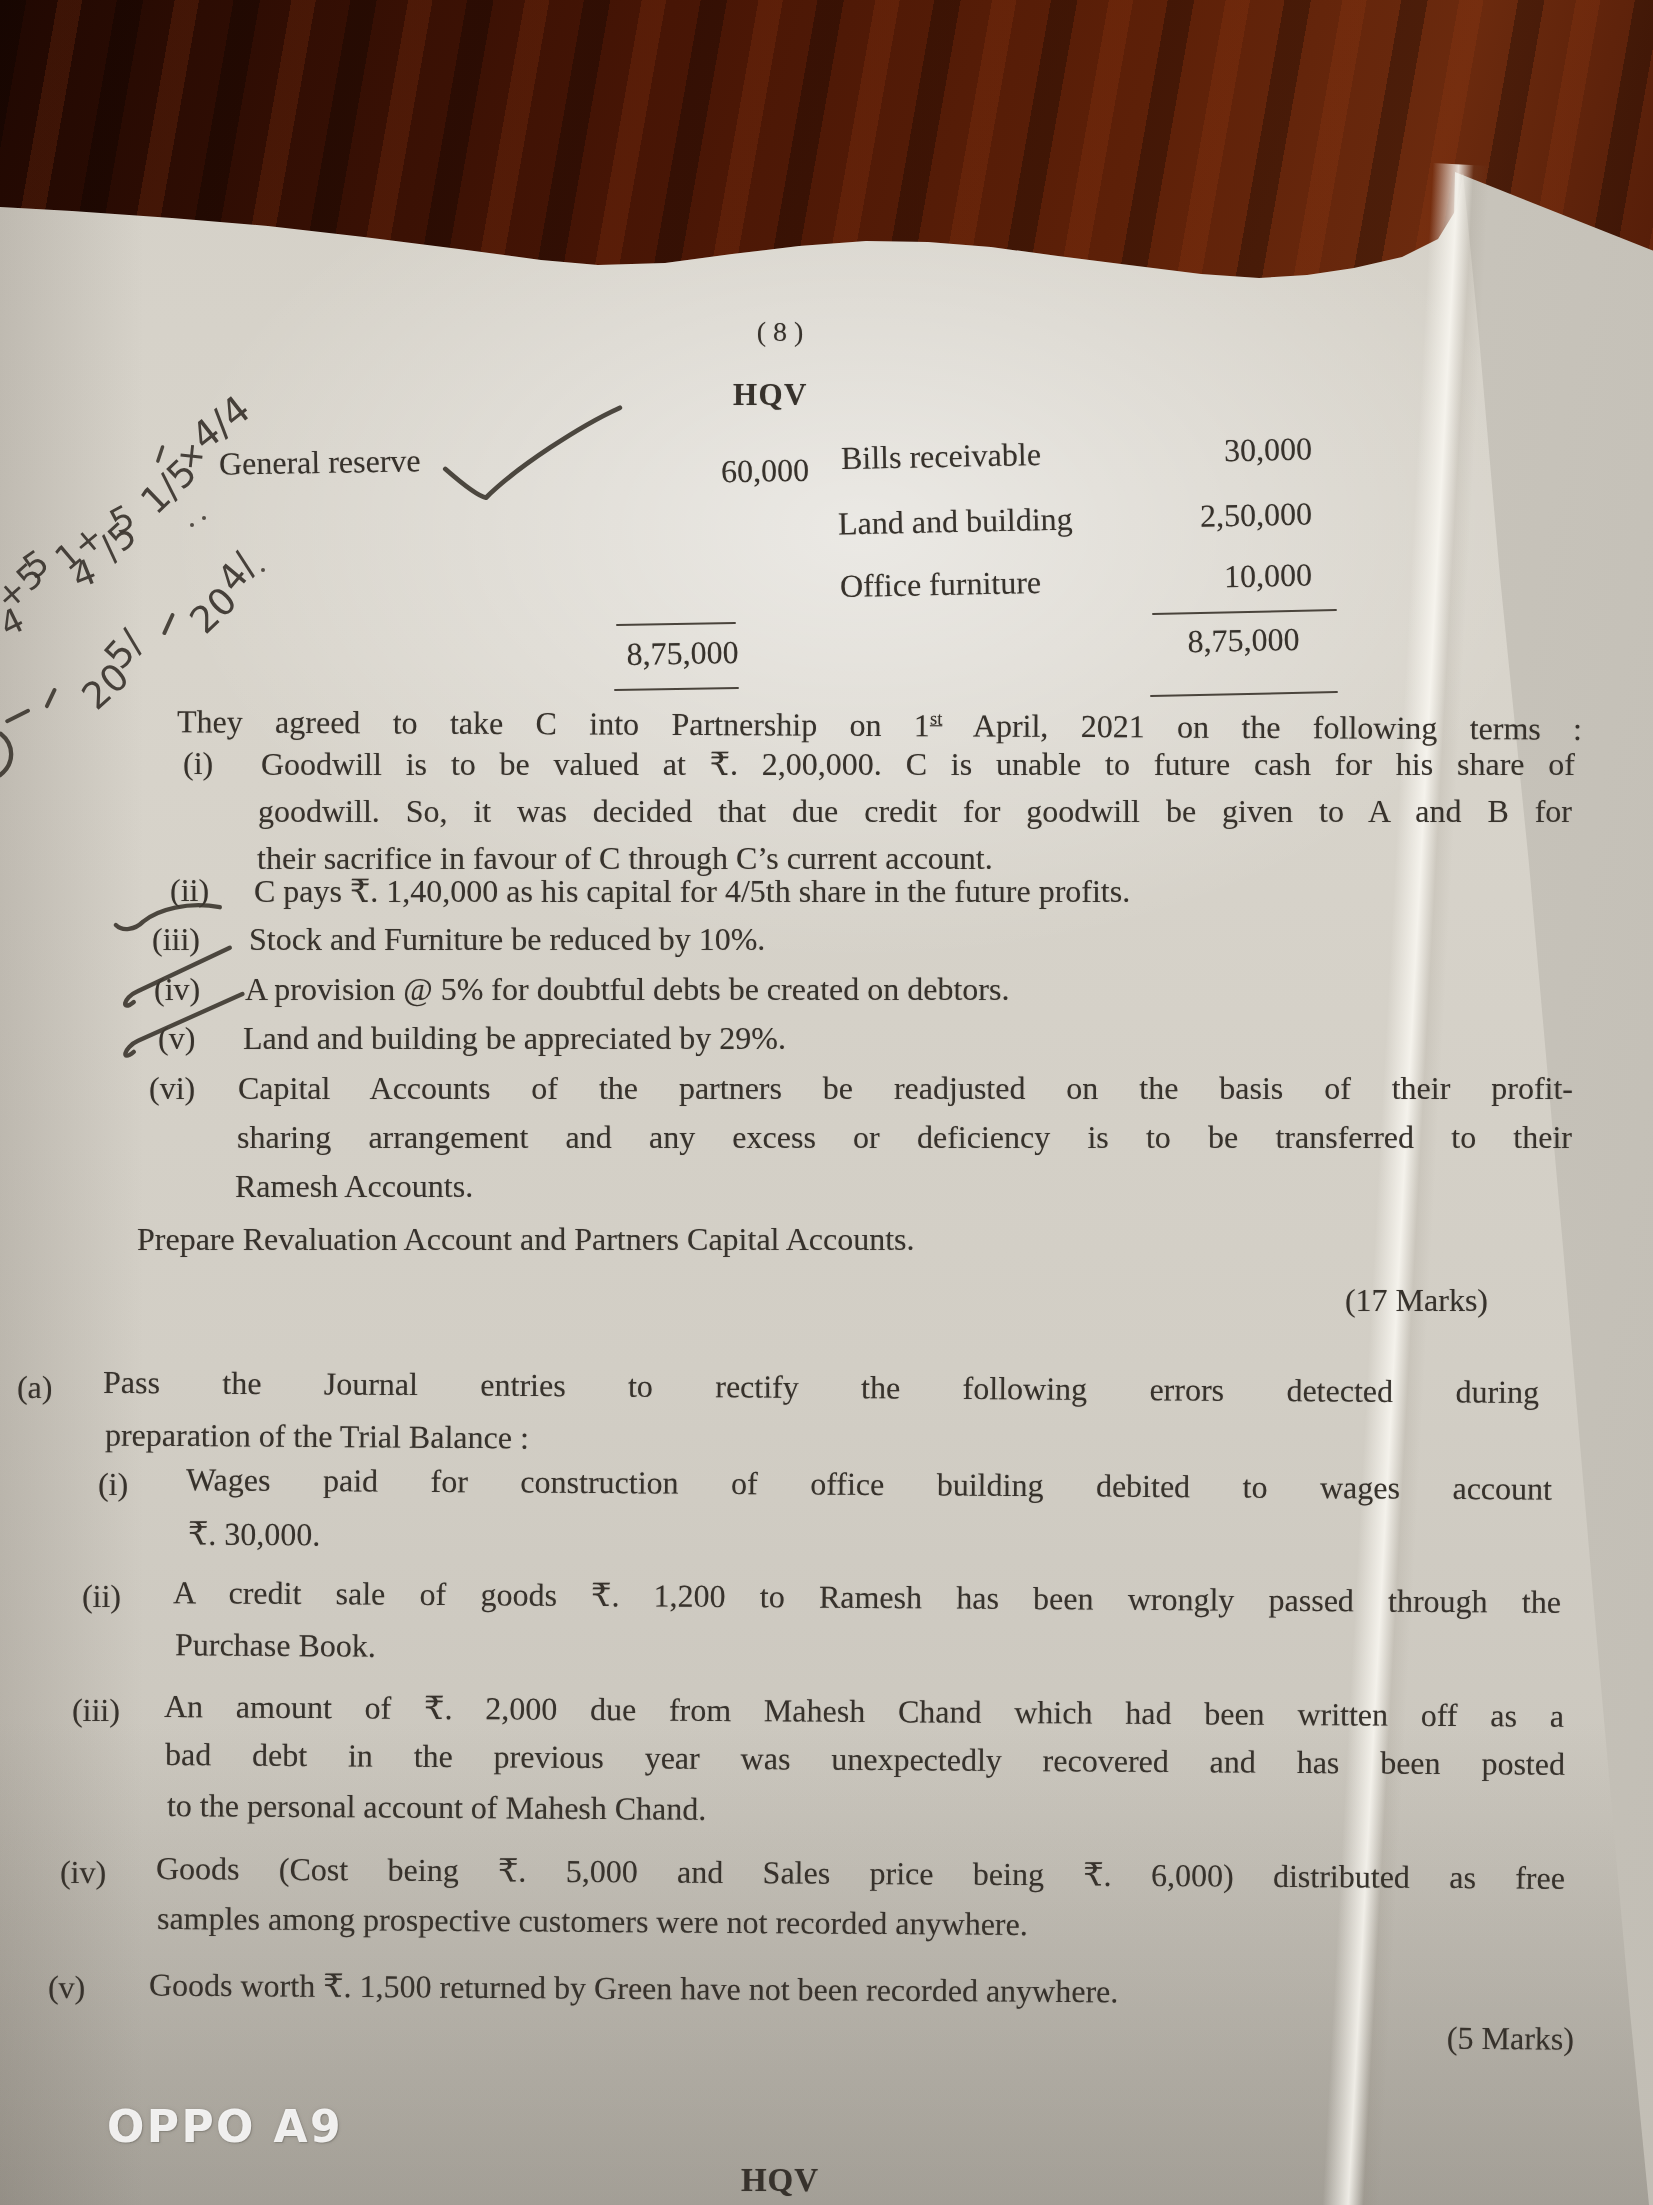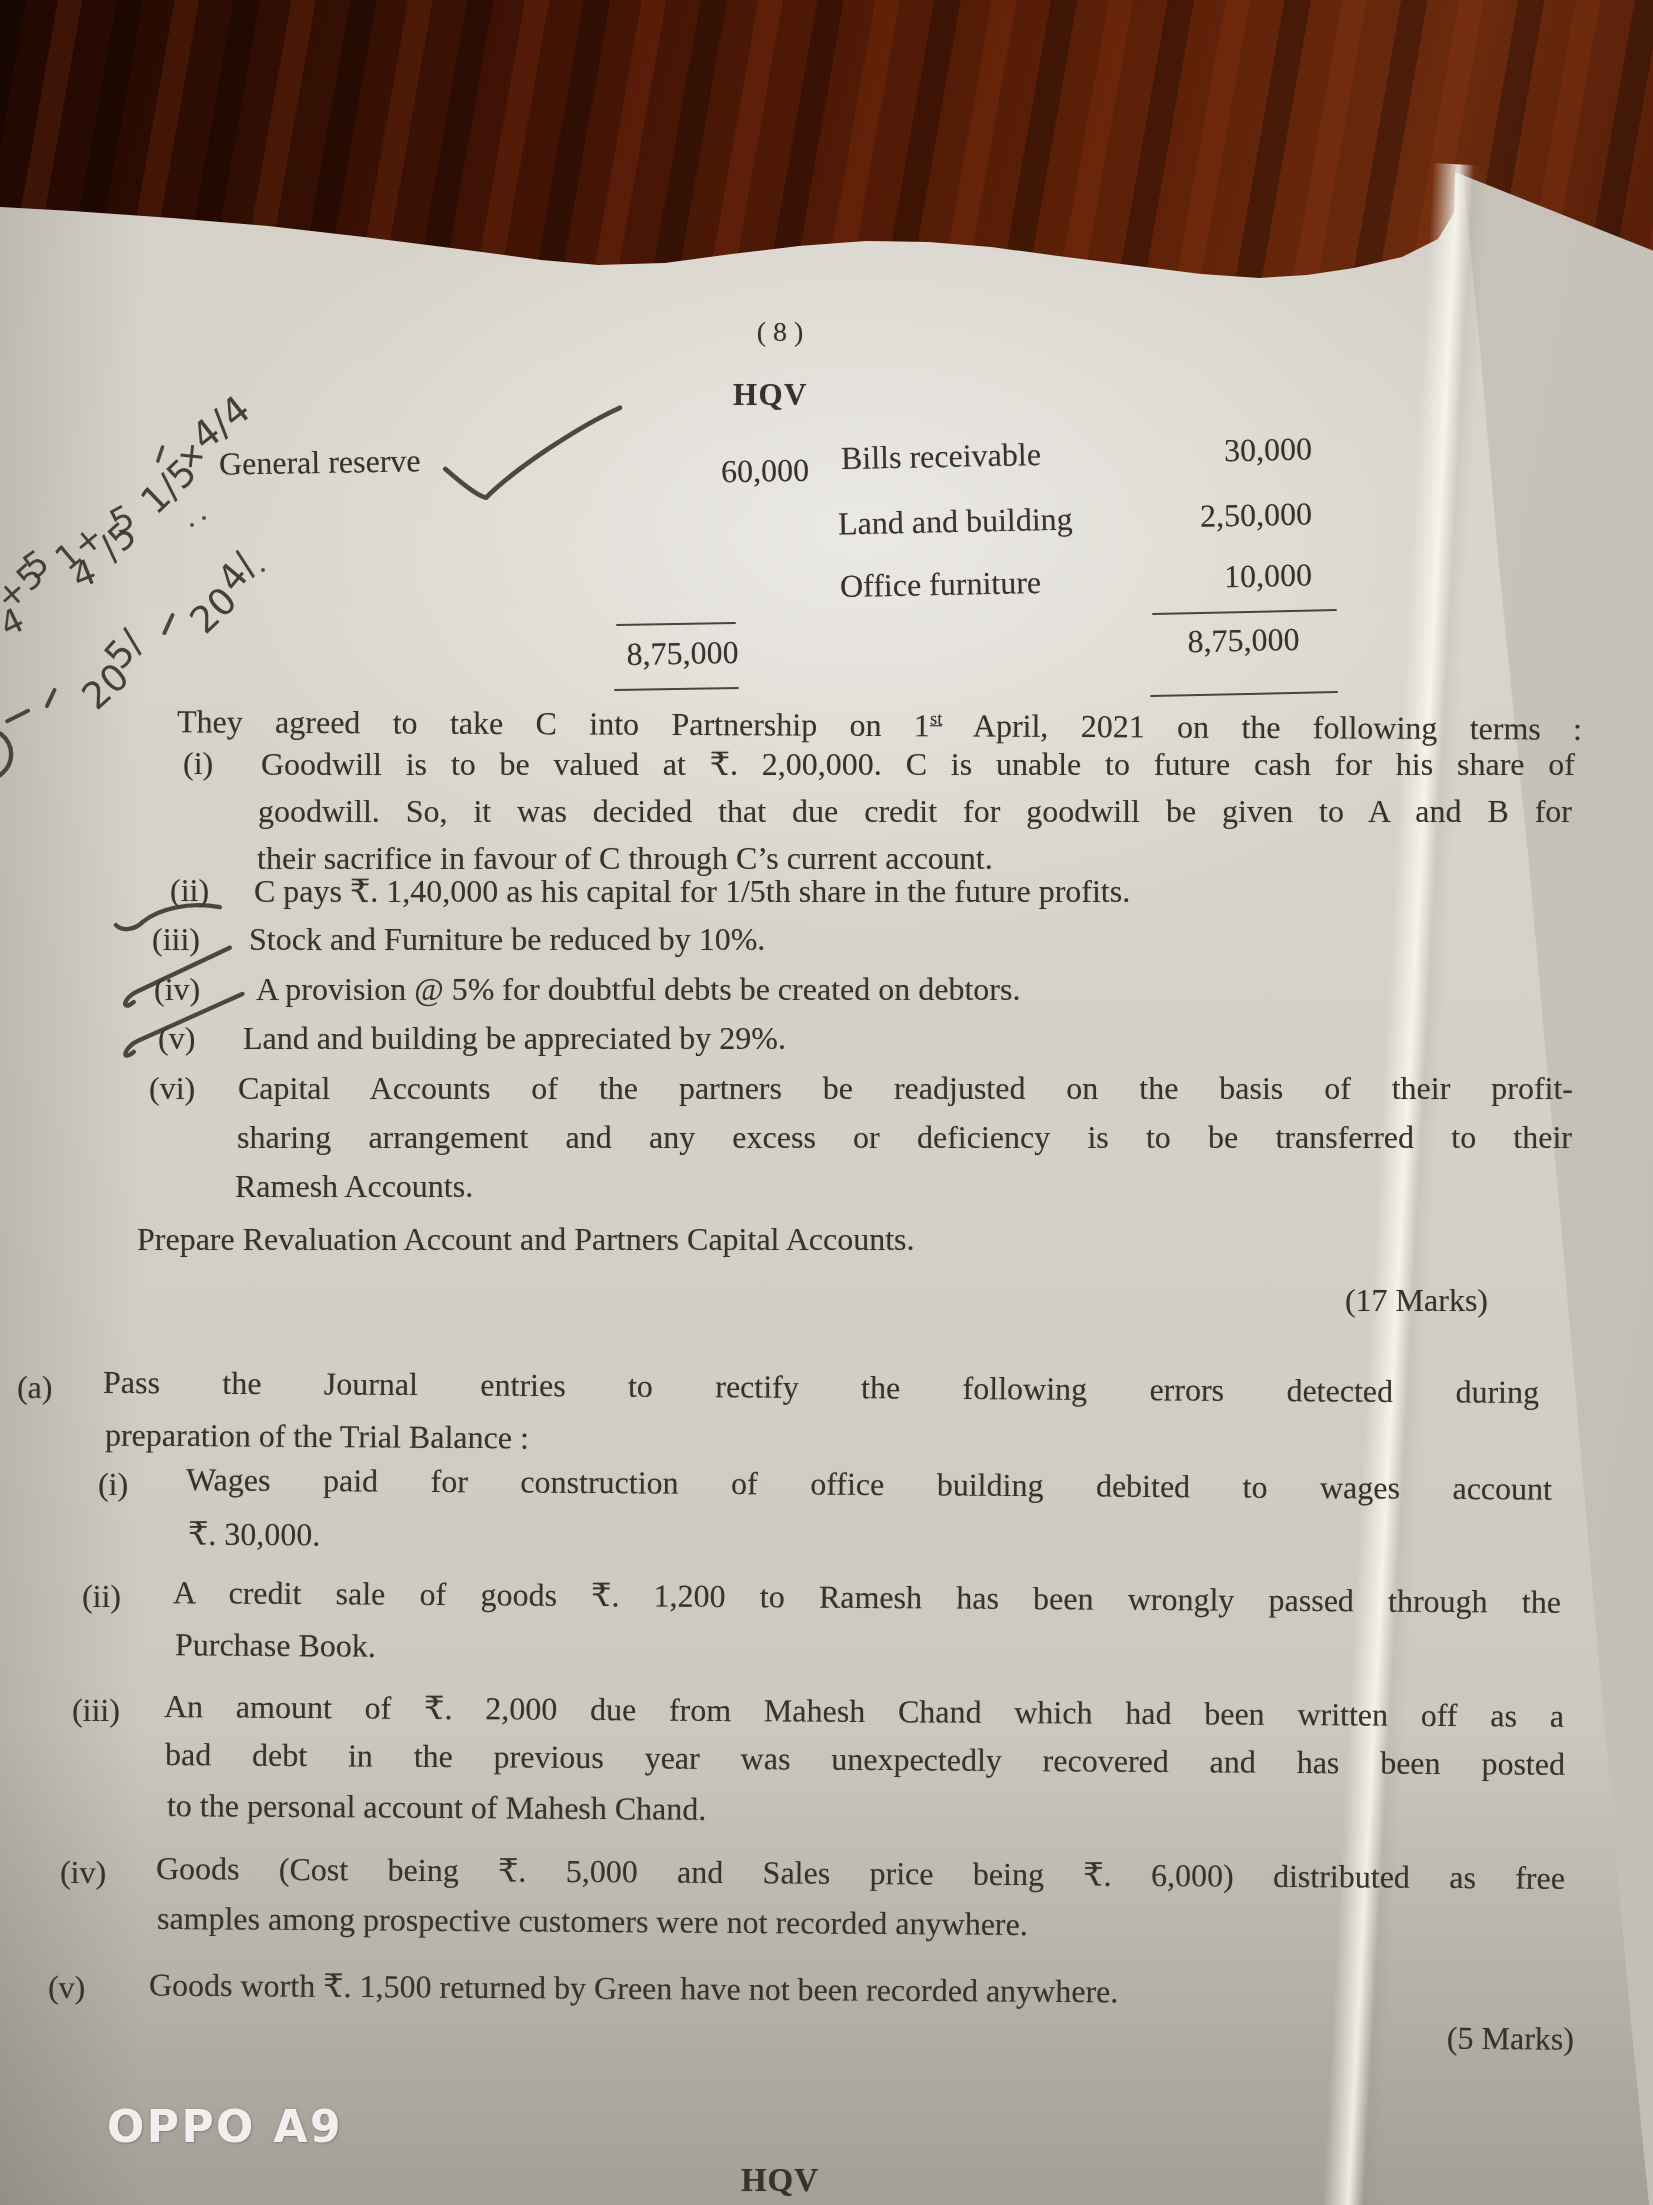--- a/index.html
+++ b/index.html
@@ -77,27 +77,27 @@
 
     <div>
       <div class="ln jus" style="left:177px;top:707px;width:1405px;transform:rotate(0.3deg);"><span>They agreed to take C into Partnership on 1</span><span class="sup">st</span><span> April, 2021 on the following terms :</span></div>
 
       <div class="ln" style="left:183px;top:745px;">(i)</div>
       <div class="ln jus" style="left:261px;top:745px;width:1314px;">Goodwill is to be valued at ₹. 2,00,000. C is unable to future cash for his share of</div>
       <div class="ln jus" style="left:258px;top:793px;width:1314px;">goodwill. So, it was decided that due credit for goodwill be given to A and B for</div>
       <div class="ln" style="left:257px;top:840px;">their sacrifice in favour of C through C’s current account.</div>
 
       <div class="ln" style="left:170px;top:872px;">(ii)</div>
-      <div class="ln" style="left:254px;top:872px;">C pays ₹. 1,40,000 as his capital for 1/5th share in the future profits.</div>
+      <div class="ln" style="left:254px;top:872px;">C pays ₹. 1,40,000 as his capital for 4/5th share in the future profits.</div>
 
       <div class="ln" style="left:152px;top:921px;">(iii)</div>
       <div class="ln" style="left:249px;top:921px;">Stock and Furniture be reduced by 10%.</div>
 
       <div class="ln" style="left:154px;top:971px;">(iv)</div>
-      <div class="ln" style="left:256px;top:971px;">A provision @ 5% for doubtful debts be created on debtors.</div>
+      <div class="ln" style="left:245px;top:971px;">A provision @ 5% for doubtful debts be created on debtors.</div>
 
       <div class="ln" style="left:158px;top:1020px;">(v)</div>
       <div class="ln" style="left:243px;top:1020px;">Land and building be appreciated by 29%.</div>
 
       <div class="ln" style="left:149px;top:1070px;">(vi)</div>
       <div class="ln jus" style="left:238px;top:1070px;width:1335px;">Capital Accounts of the partners be readjusted on the basis of their profit-</div>
       <div class="ln jus" style="left:237px;top:1119px;width:1335px;">sharing arrangement and any excess or deficiency is to be transferred to their</div>
       <div class="ln" style="left:235px;top:1168px;">Ramesh Accounts.</div>
 
       <div class="ln" style="left:137px;top:1221px;">Prepare Revaluation Account and Partners Capital Accounts.</div>

